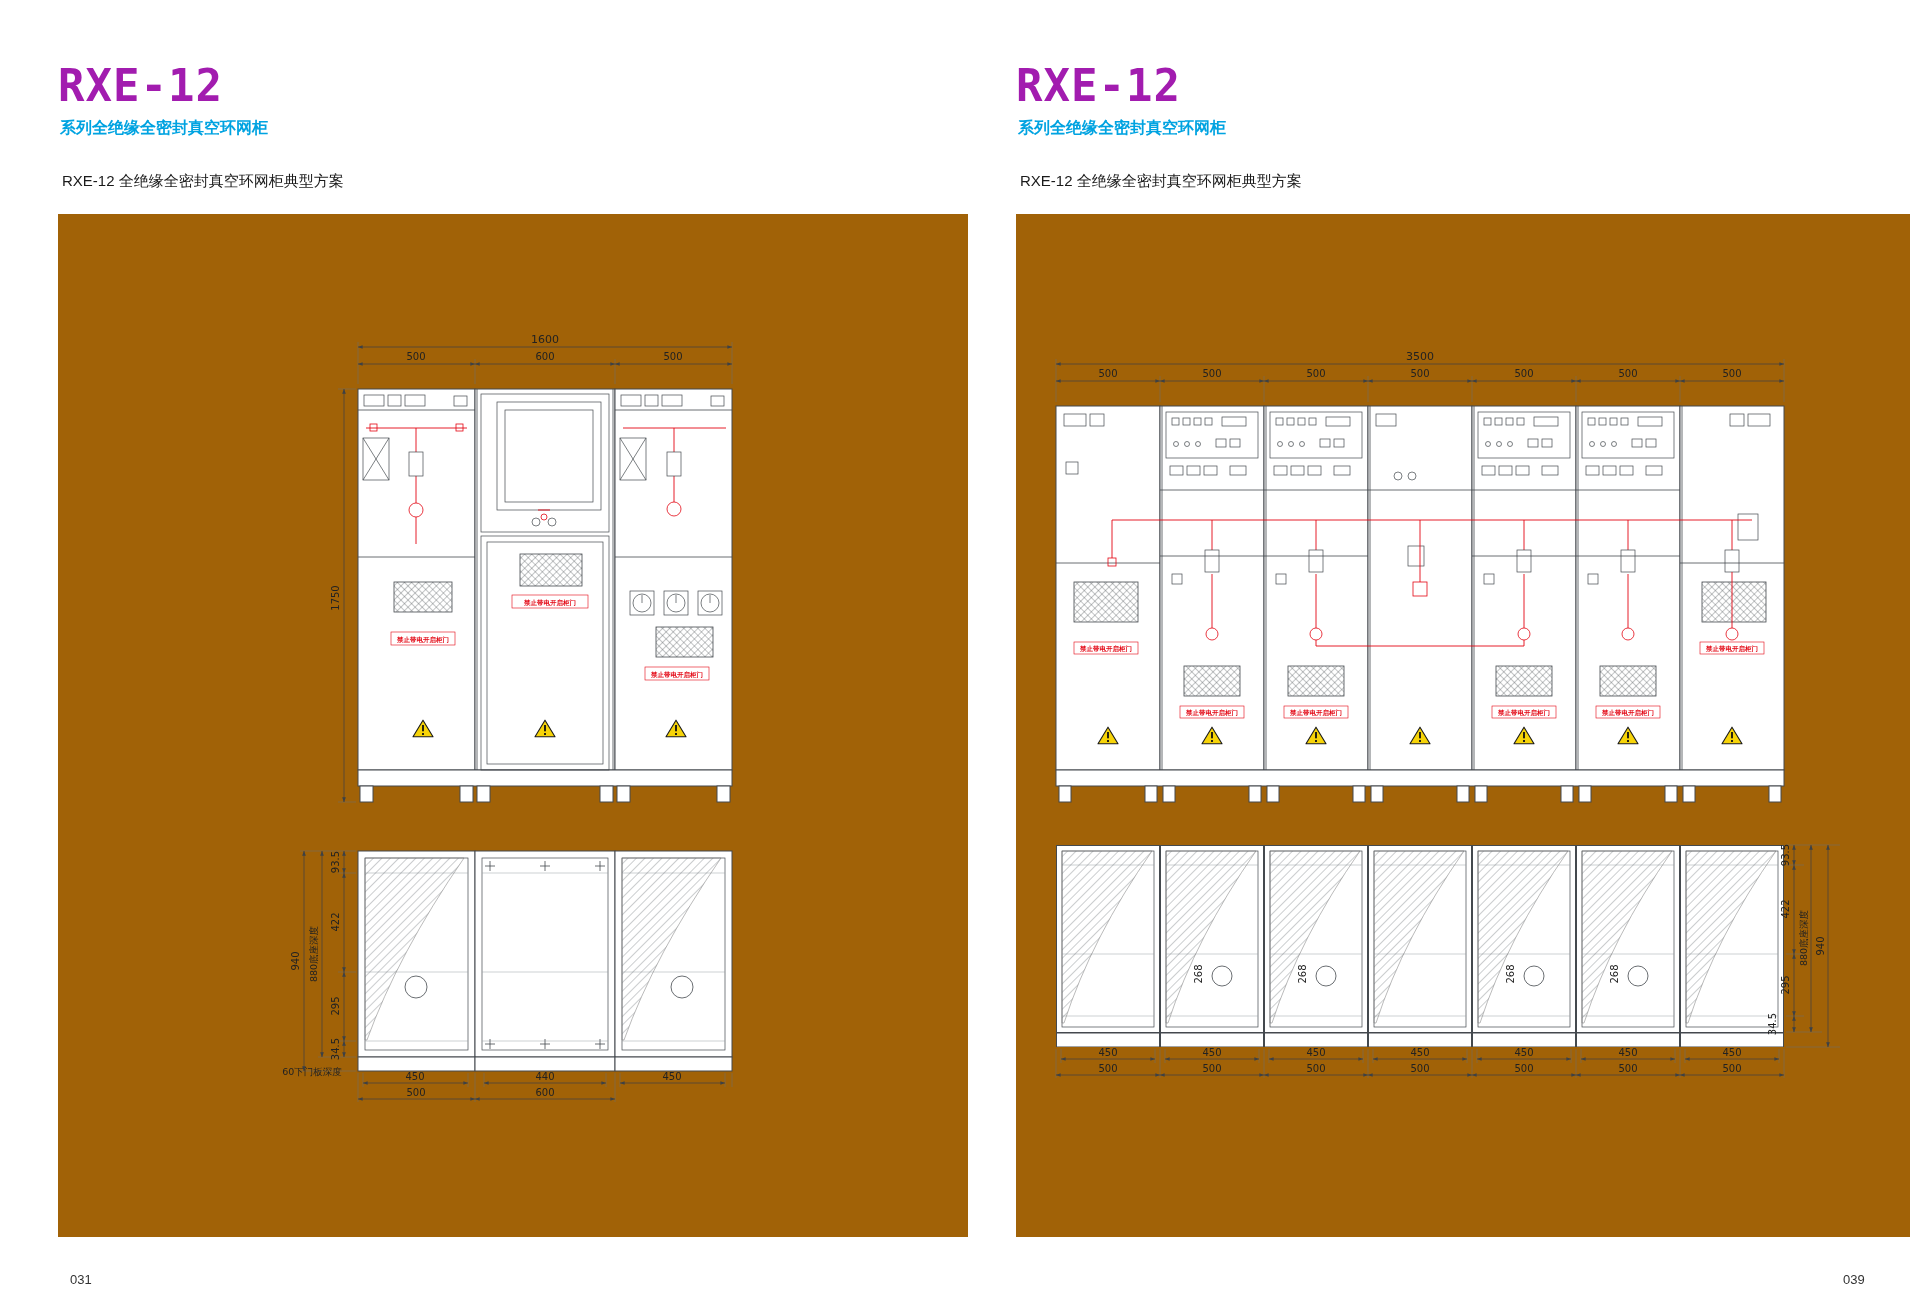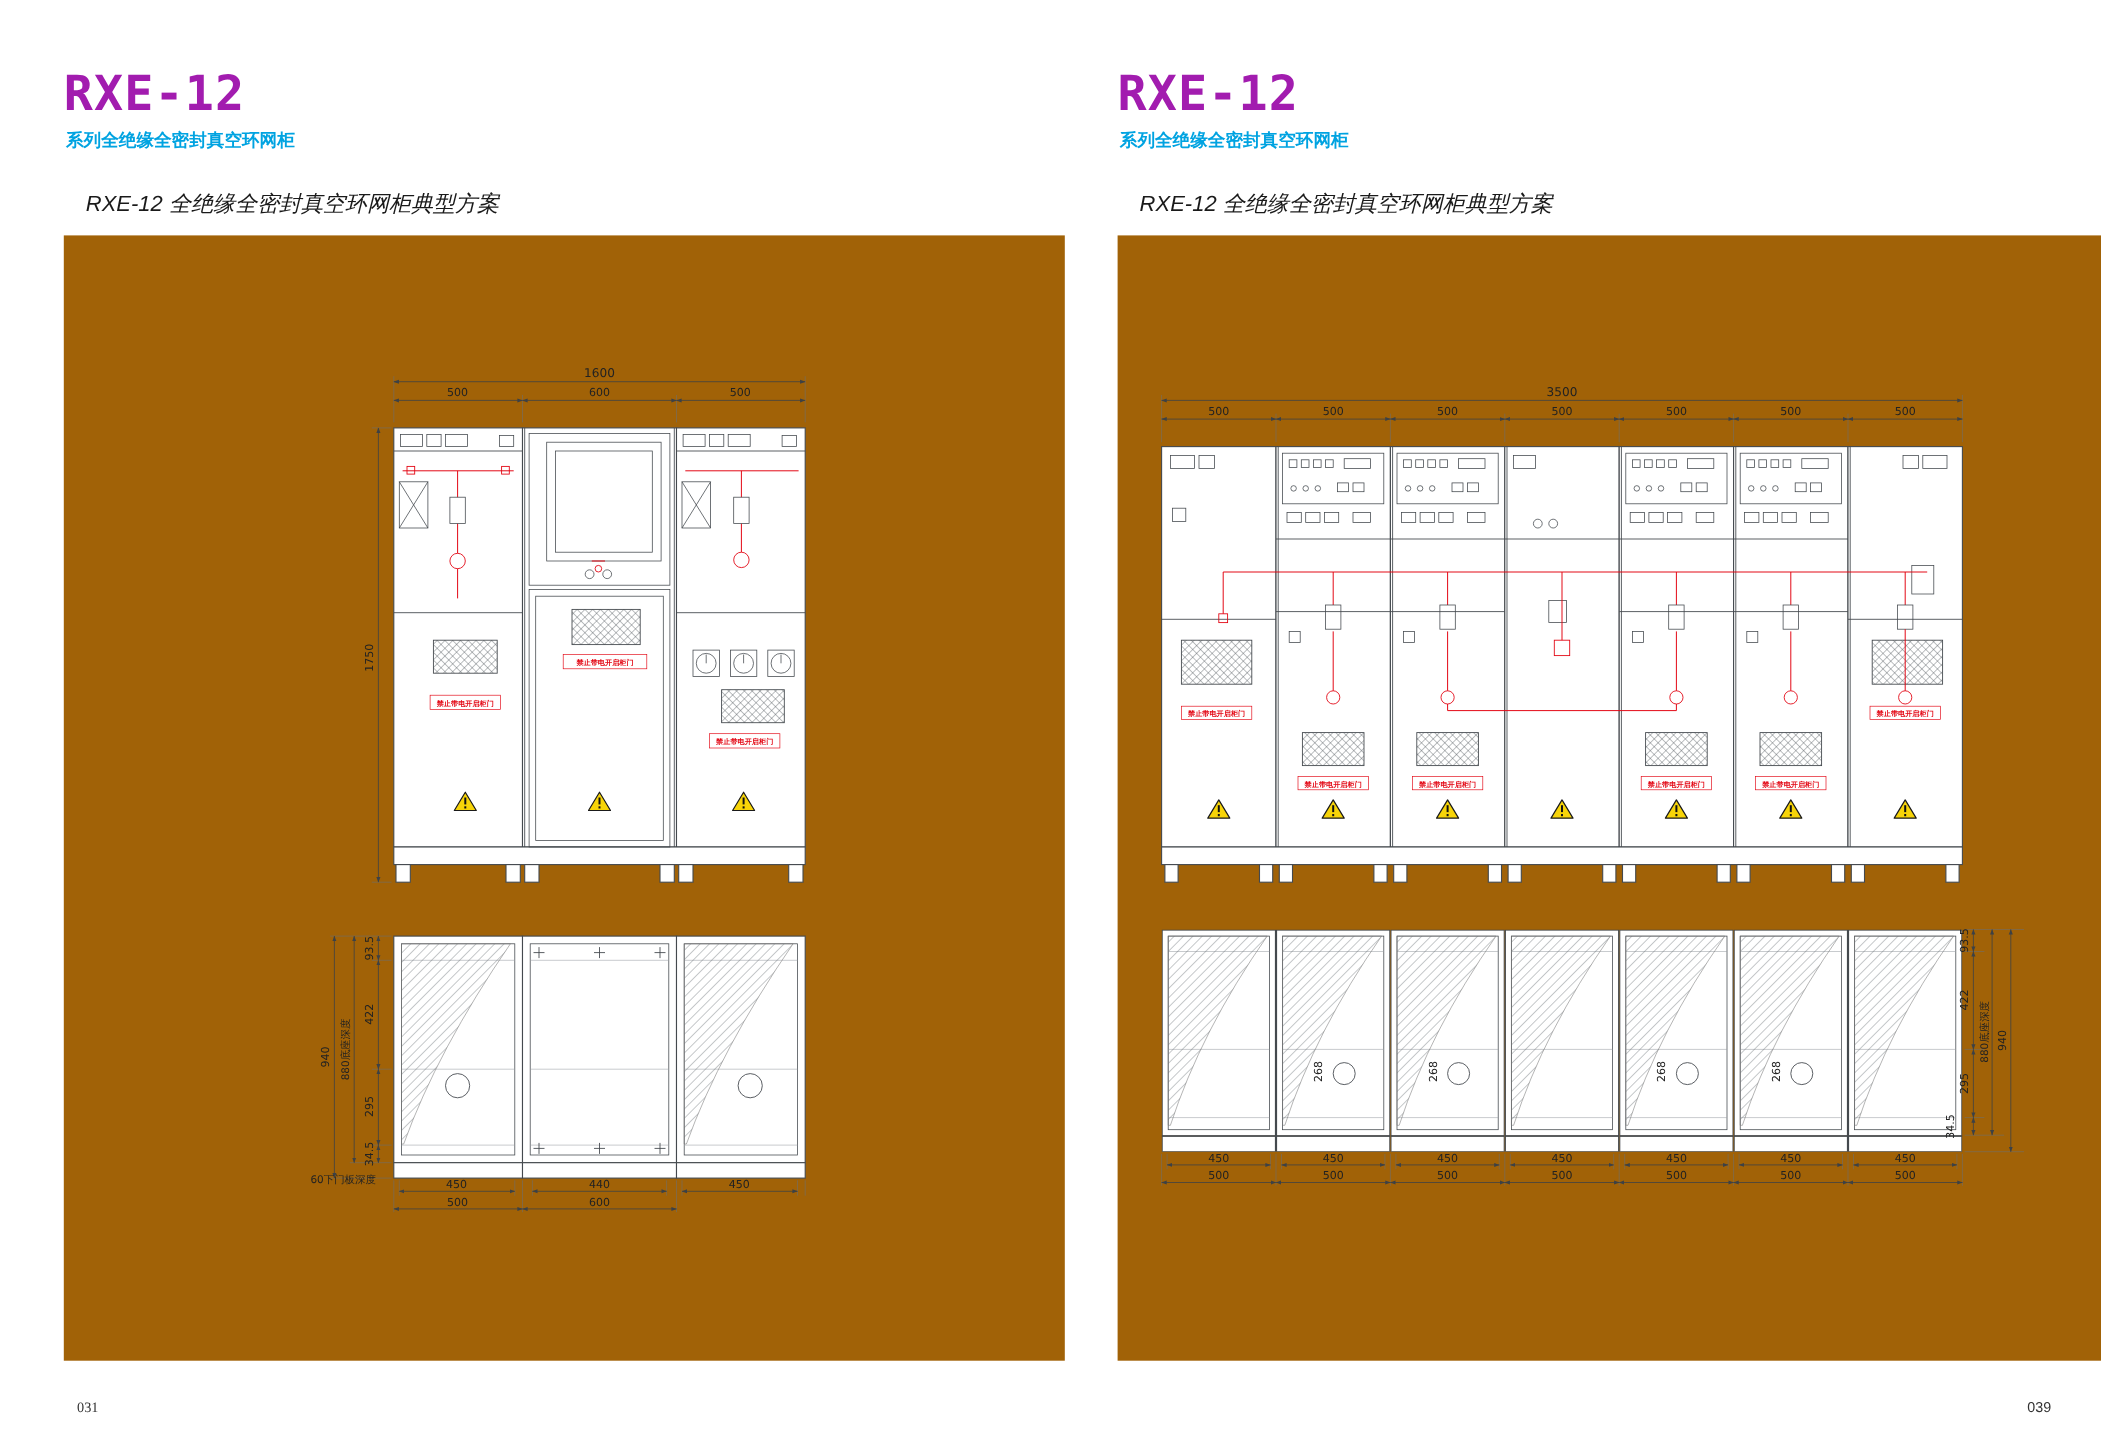--- a/index.html
+++ b/index.html
@@ -4,25 +4,25 @@
 <style>
   html,body{margin:0;padding:0;background:#fff;}
   body{width:1920px;height:1303px;position:relative;overflow:hidden;
        font-family:"Liberation Sans","DejaVu Sans",sans-serif;color:#1c1c1c;}
   .col{position:absolute;top:0;}
   .col.left{left:58px;width:910px;}
   .col.right{left:1016px;width:894px;}
   .title{position:absolute;top:64px;left:0;font-family:"DejaVu Sans Mono","DejaVu Sans",monospace;
          font-weight:bold;font-size:44px;line-height:1;color:#a21caf;letter-spacing:1px;}
   .subtitle{position:absolute;top:118px;left:2px;font-size:16px;font-weight:bold;color:#00a3e1;}
-  .heading{position:absolute;top:172px;left:20px;font-size:20px;color:#1a1a1a;font-style:italic;}
+  .heading{position:absolute;top:172px;left:4px;font-size:15px;color:#1a1a1a;}
   .panel{position:absolute;top:214px;left:0;width:100%;height:1023px;background:#a16207;}
   .panel svg{display:block;width:100%;height:100%;}
   .pageno{position:absolute;top:1272px;font-size:13px;color:#333;}
-  .pageno.p031{left:70px;font-family:Liberation Serif, serif;}
+  .pageno.p031{left:70px;}
   .pageno.p032{left:1843px;}
 
   
   .oln{fill:#ffffff;stroke:#44494e;stroke-width:1;}
   .sm{fill:none;stroke:#44494e;stroke-width:0.7;}
   .ln{stroke:#44494e;stroke-width:0.8;fill:none;}
   .tln{stroke:#9aa0a6;stroke-width:0.5;fill:none;}
   .ext{stroke:#6a7076;stroke-width:0.5;fill:none;}
   .dim{stroke:#3c4146;stroke-width:0.7;fill:none;marker-start:url(#arr);marker-end:url(#arr);}
   .red{stroke:#e30613;stroke-width:0.9;fill:none;}

